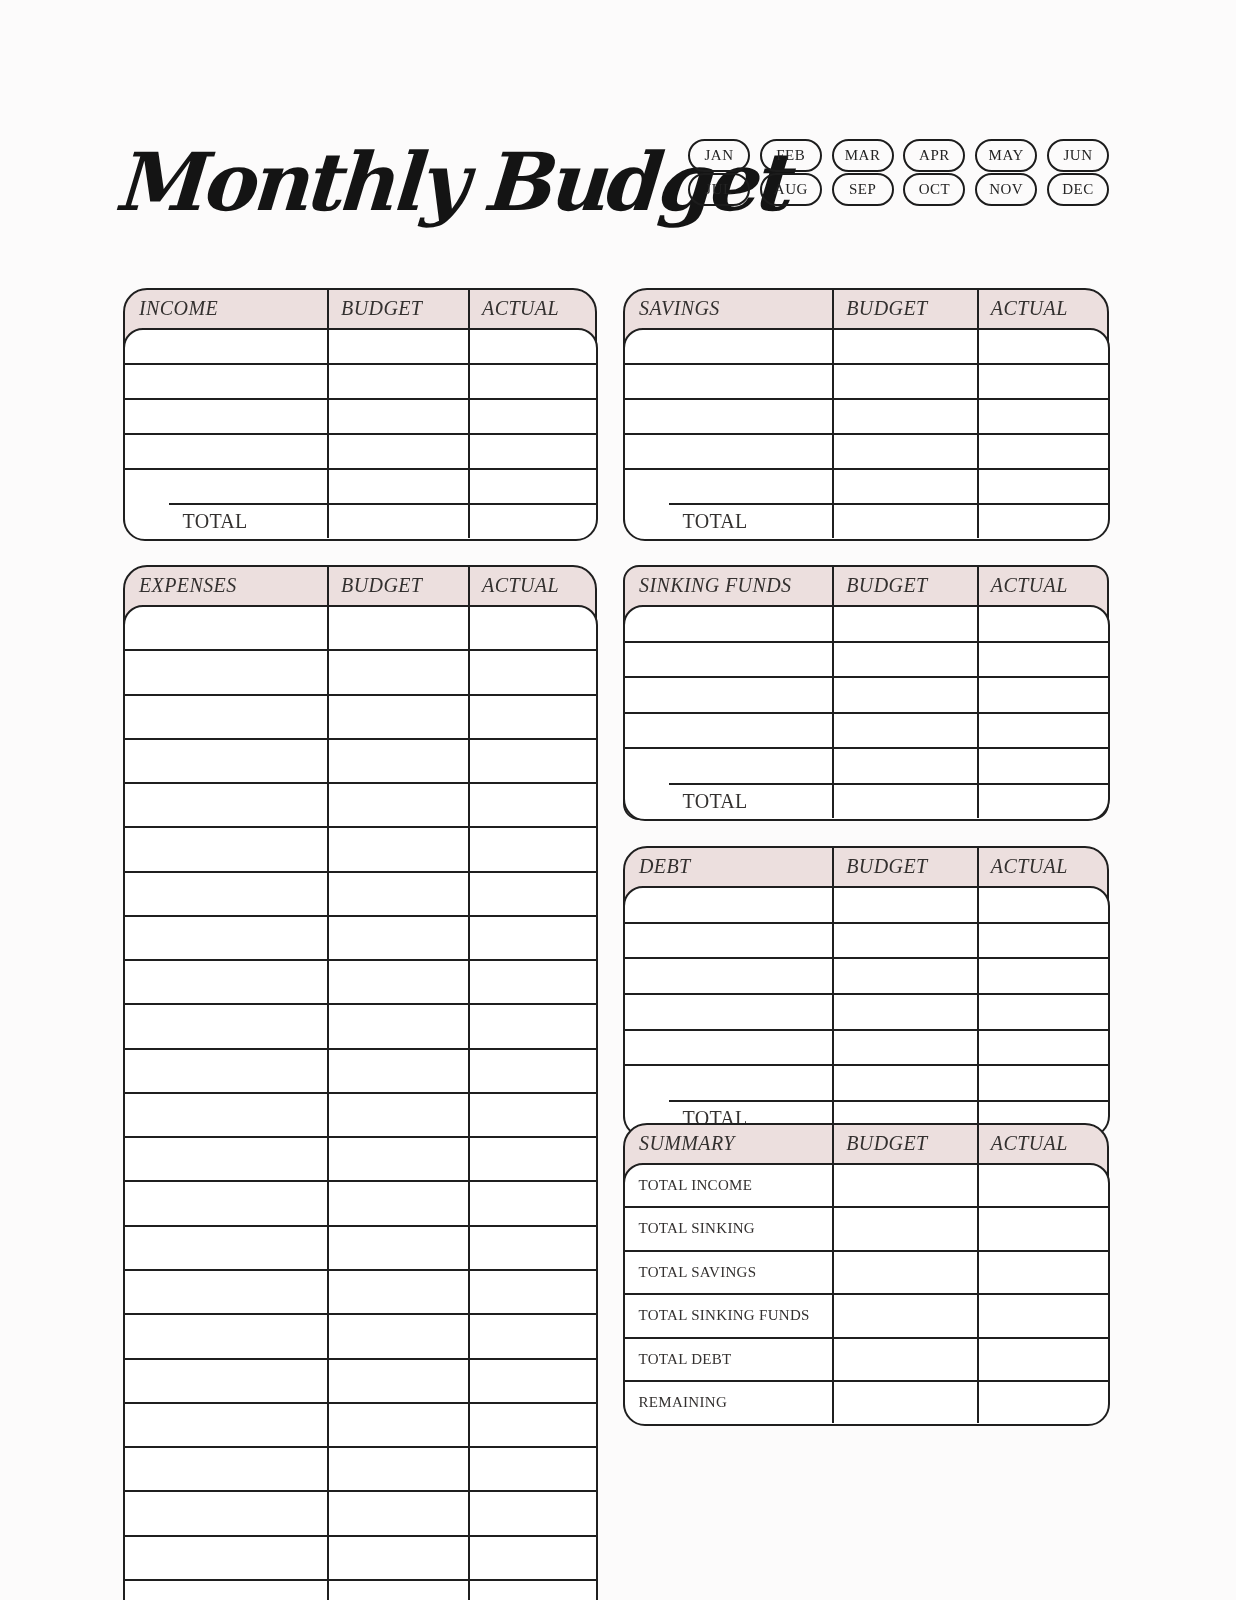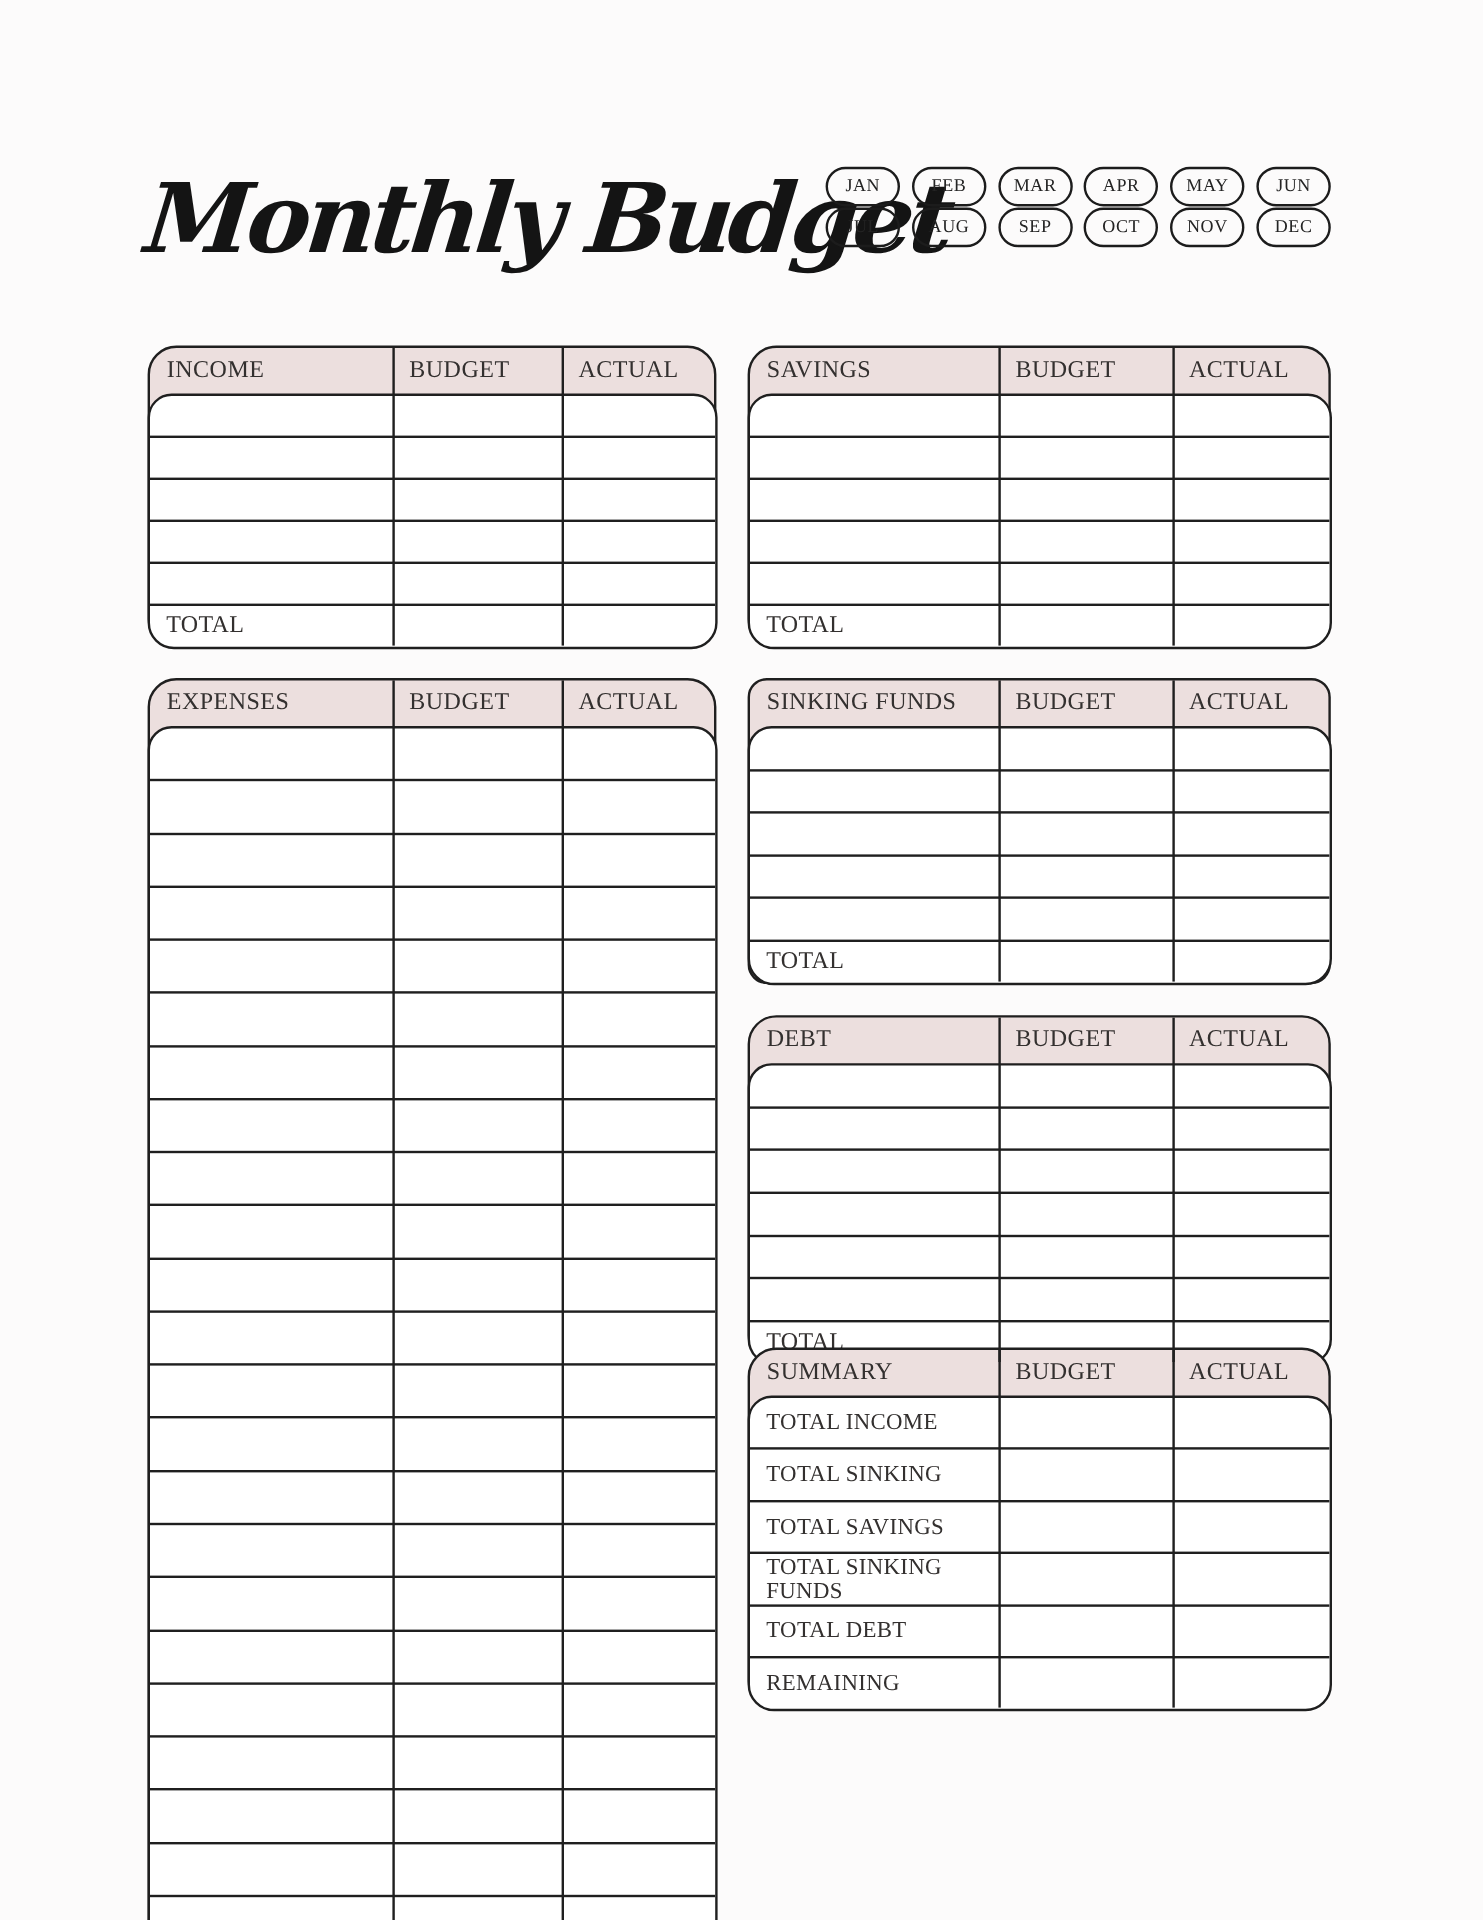--- a/index.html
+++ b/index.html
@@ -58,20 +58,21 @@
   .table{
     position:absolute;
     border:2.5px solid var(--line);
     border-radius:24px;
     background:var(--header-fill);
   }
   .thead{
     height:37px;
     display:grid;
     grid-template-columns:43% 30% 27%;
+    font-style:italic;
   }
   .th{
     display:flex;align-items:center;
     padding-left:14px;
     font-size:20px;
     letter-spacing:.4px;
     color:#33302f;
     overflow:hidden;
   }
   .tbody{
@@ -85,31 +86,31 @@
   }
   .rows{display:contents;}
   .tr{
     flex:1;
     display:grid;
     grid-template-columns:43% 30% 27%;
     border-top:2px solid var(--line);
     min-height:0;
   }
   .rows .tr:first-child{border-top:0;}
-  .tr.total{border-top:2px solid var(--line);}
+  .tr.total{border-top:2px solid var(--line);margin-left:44px;}
   .td{min-width:0;}
   .td.label{
     display:flex;align-items:center;
     padding:2px 8px 2px 14px;
     font-size:20px;
     letter-spacing:.3px;
     color:#33302f;
     line-height:1.05;
   }
-  .summary-table .td.label{font-size:19px;}
+  .summary-table .td.label{font-size:15px;}
   .vline{
     position:absolute;top:0;bottom:0;width:2px;
     background:var(--line);
     z-index:3;
   }
   .v1{left:43%;}
   .v2{left:73%;}
 </style>
 </head>
 <body>

